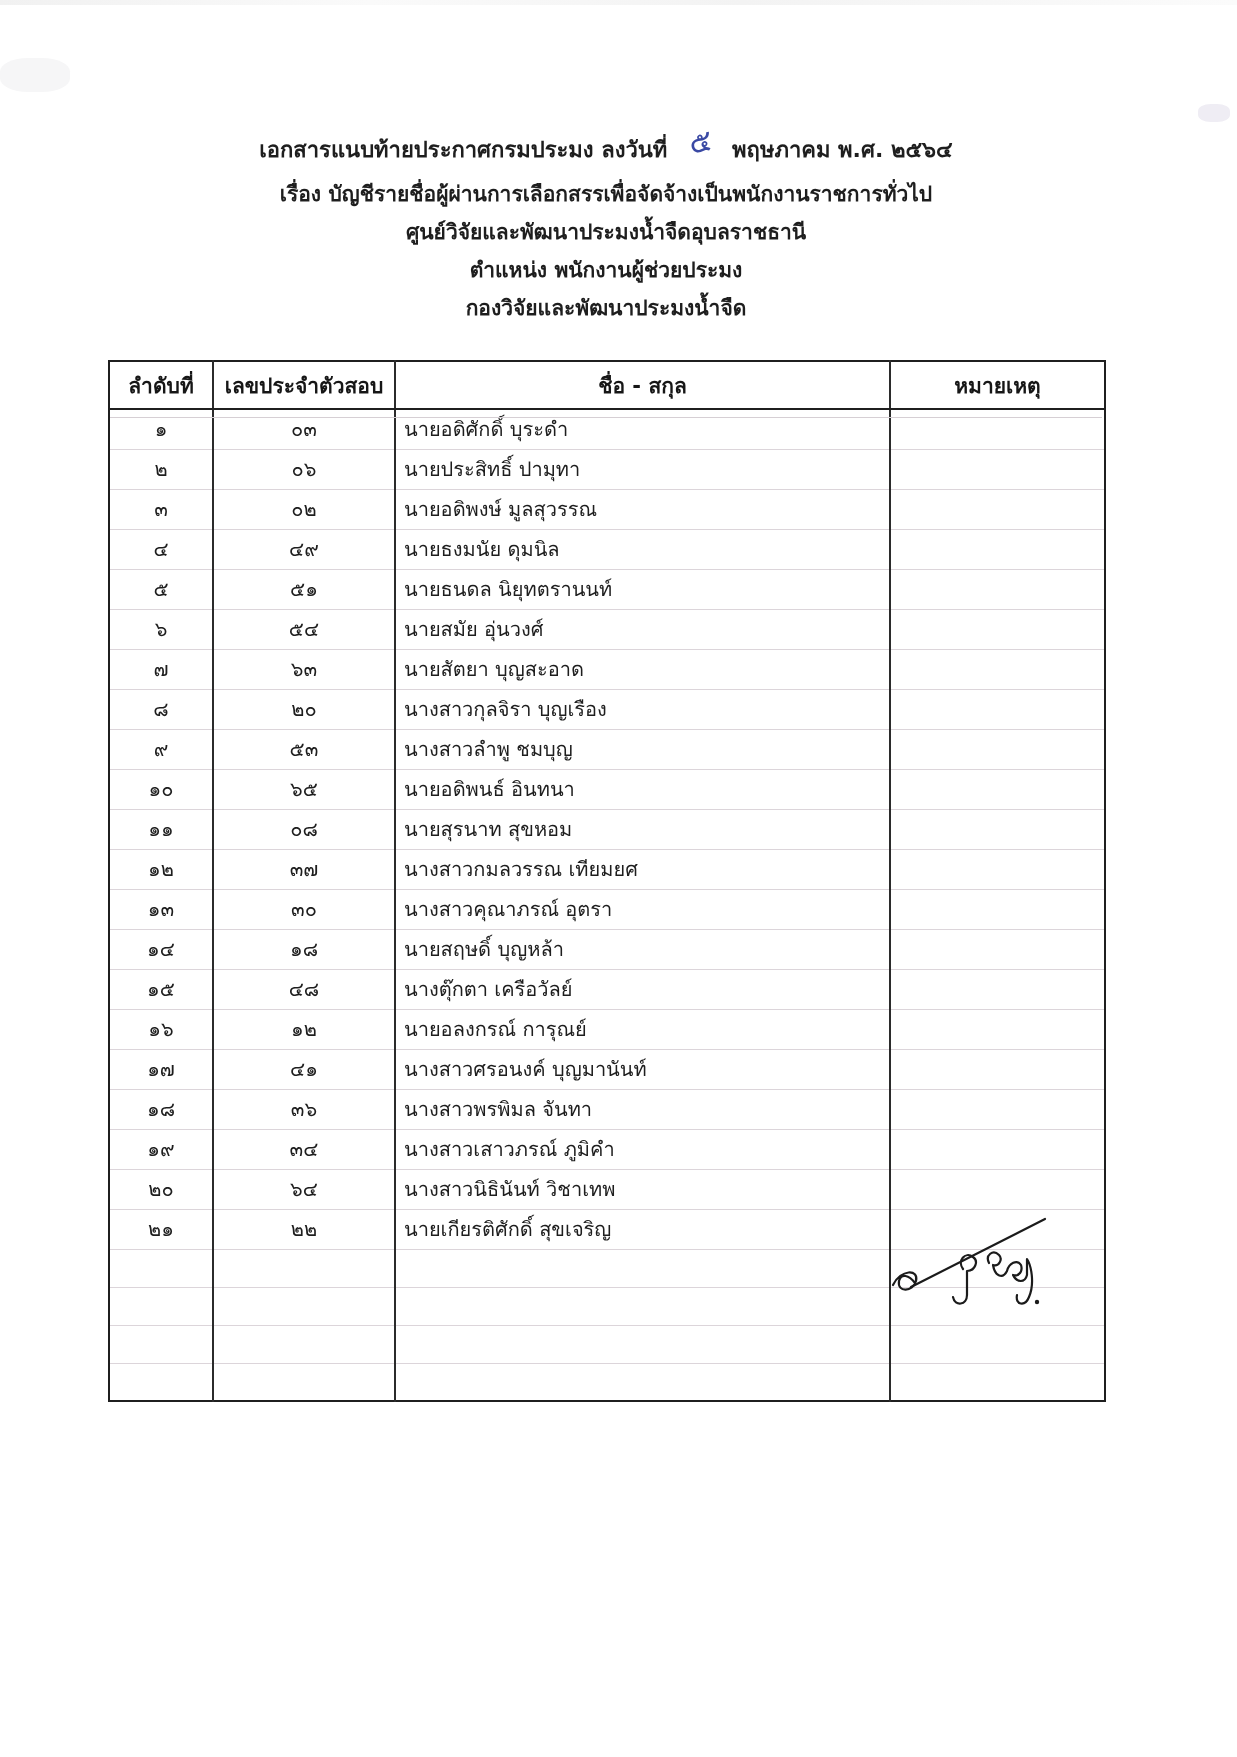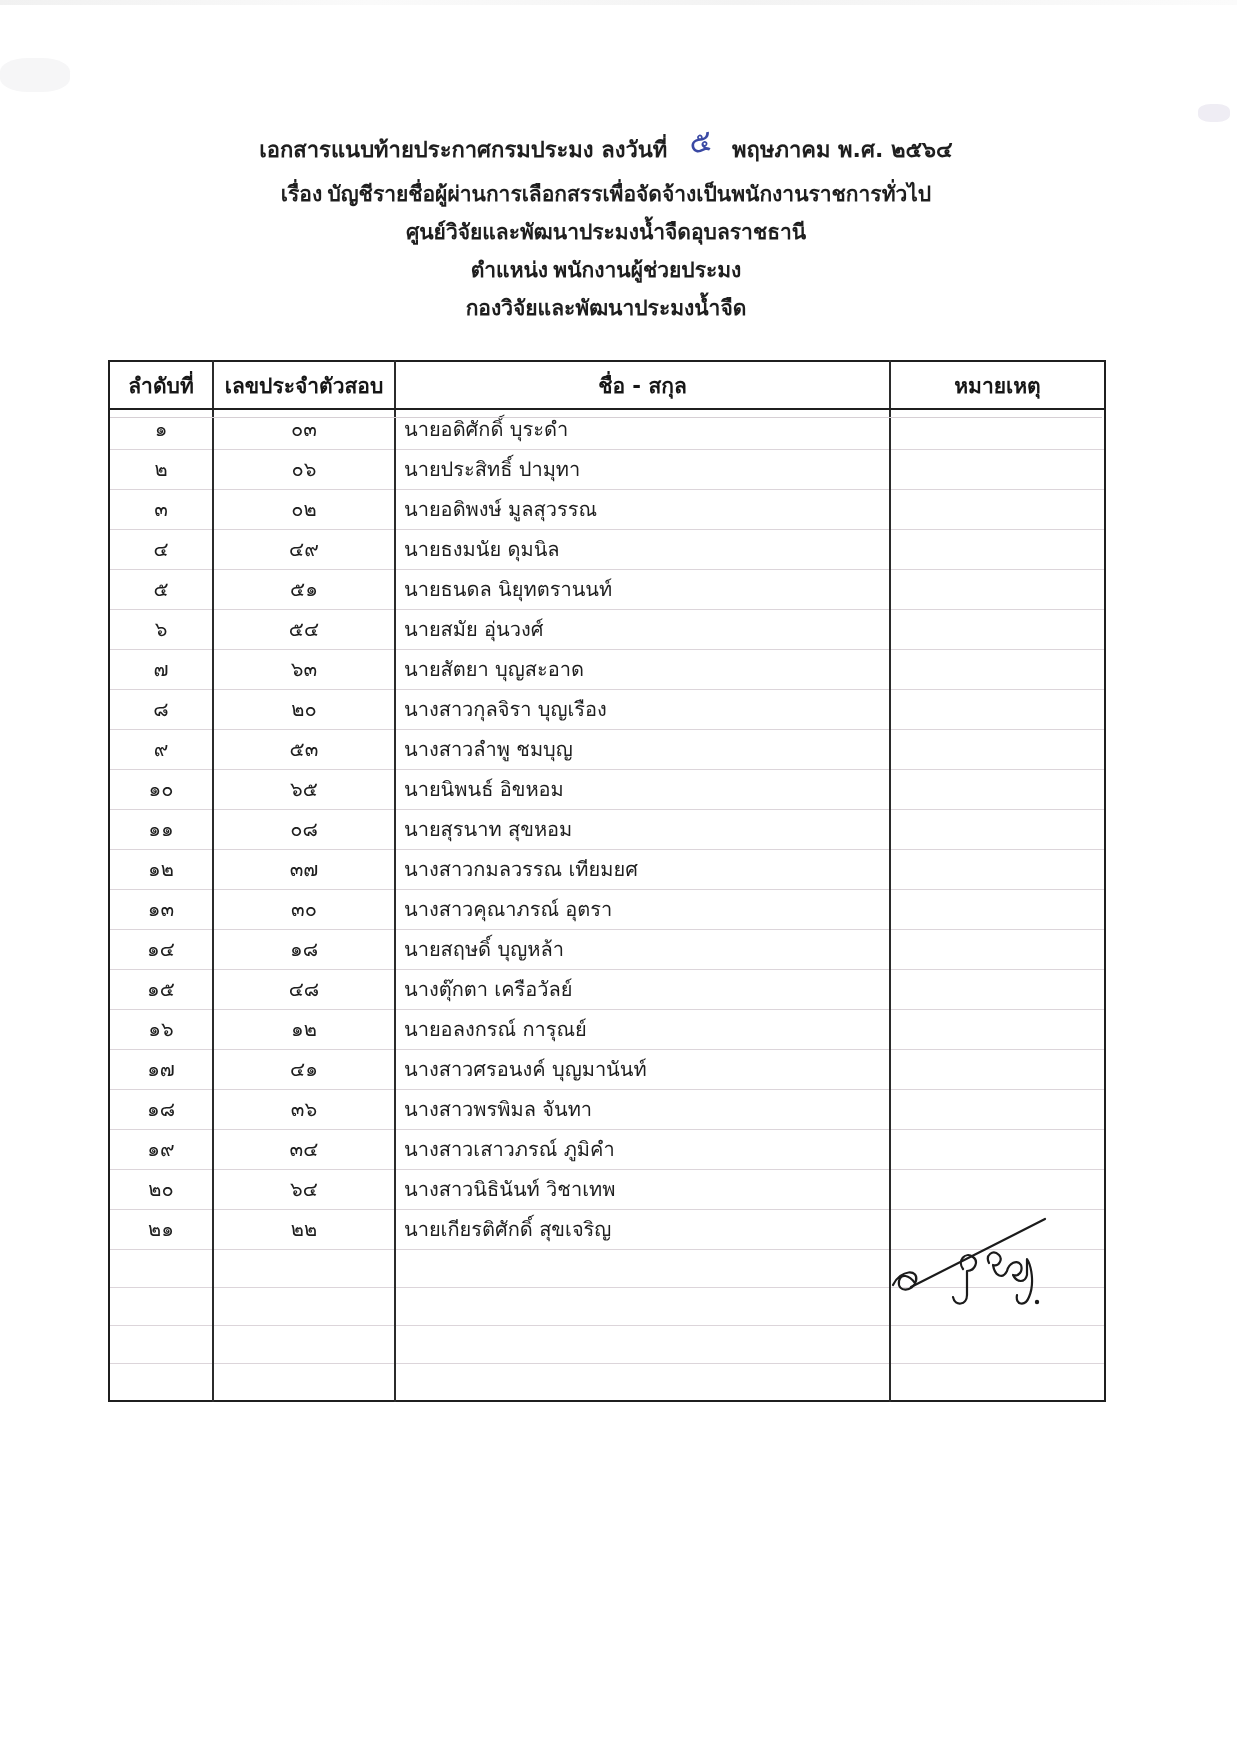--- a/index.html
+++ b/index.html
@@ -12,21 +12,21 @@
   .scan-top-streak{position:absolute;left:0;top:0;width:1237px;height:5px;
     background:linear-gradient(90deg,#f1f1f1 0%,#fafafa 30%,#f3f3f3 60%,#fbfbfb 100%);}
   .scan-smudge-left{position:absolute;left:0;top:58px;width:70px;height:34px;background:#f6f6f7;border-radius:40%;}
   .scan-smudge-right{position:absolute;left:1198px;top:104px;width:32px;height:18px;background:#efedf4;border-radius:40%;}
   .scan-dot{position:absolute;left:1018px;top:820px;width:3px;height:3px;background:#8d8d8d;border-radius:50%;}
   
   .doc-header{position:absolute;left:108px;top:130px;width:996px;text-align:center;}
   .title-line-1{font-size:22px;font-weight:700;line-height:34px;white-space:nowrap;}
   .hand-day{display:inline-block;font-size:30px;font-weight:400;color:#3a49a4;
     transform:rotate(-10deg);margin:0 20px 0 22px;position:relative;top:-5px;}
-  .title-line{font-size:21px;font-weight:600;line-height:38px;white-space:nowrap;font-family:Liberation Serif, serif;}
+  .title-line{font-size:21px;font-weight:600;line-height:38px;white-space:nowrap;}
   .title-line-1{margin-bottom:8px;}
   
   .table-wrap{position:absolute;left:108px;top:360px;width:996px;height:1045px;}
   table.roster{border-collapse:collapse;table-layout:fixed;width:996px;height:892px;
     border:2.5px solid #1f1f1f;}
   col.c1{width:104px;}col.c2{width:182px;}col.c3{width:495px;}col.c4{width:215px;}
   th{height:44px;font-size:21px;font-weight:700;color:#161616;
     border-bottom:2.5px solid #1f1f1f;background:#fff;}
   td{font-size:20px;color:#1e1e1e;border-bottom:1px solid #dcd5da;background:#fff;
     overflow:hidden;white-space:nowrap;}
@@ -125,21 +125,21 @@
         </tr>
         <tr class="data-row">
           <td class="c-order">๙</td>
           <td class="c-exam bl">๕๓</td>
           <td class="c-name bl">นางสาวลำพู ชมบุญ</td>
           <td class="c-remark bl"></td>
         </tr>
         <tr class="data-row">
           <td class="c-order">๑๐</td>
           <td class="c-exam bl">๖๕</td>
-          <td class="c-name bl">นายนิพนธ์ อิขหอม</td>
+          <td class="c-name bl">นายอดิพนธ์ อินทนา</td>
           <td class="c-remark bl"></td>
         </tr>
         <tr class="data-row">
           <td class="c-order">๑๑</td>
           <td class="c-exam bl">๐๘</td>
           <td class="c-name bl">นายสุรนาท สุขหอม</td>
           <td class="c-remark bl"></td>
         </tr>
         <tr class="data-row">
           <td class="c-order">๑๒</td>

